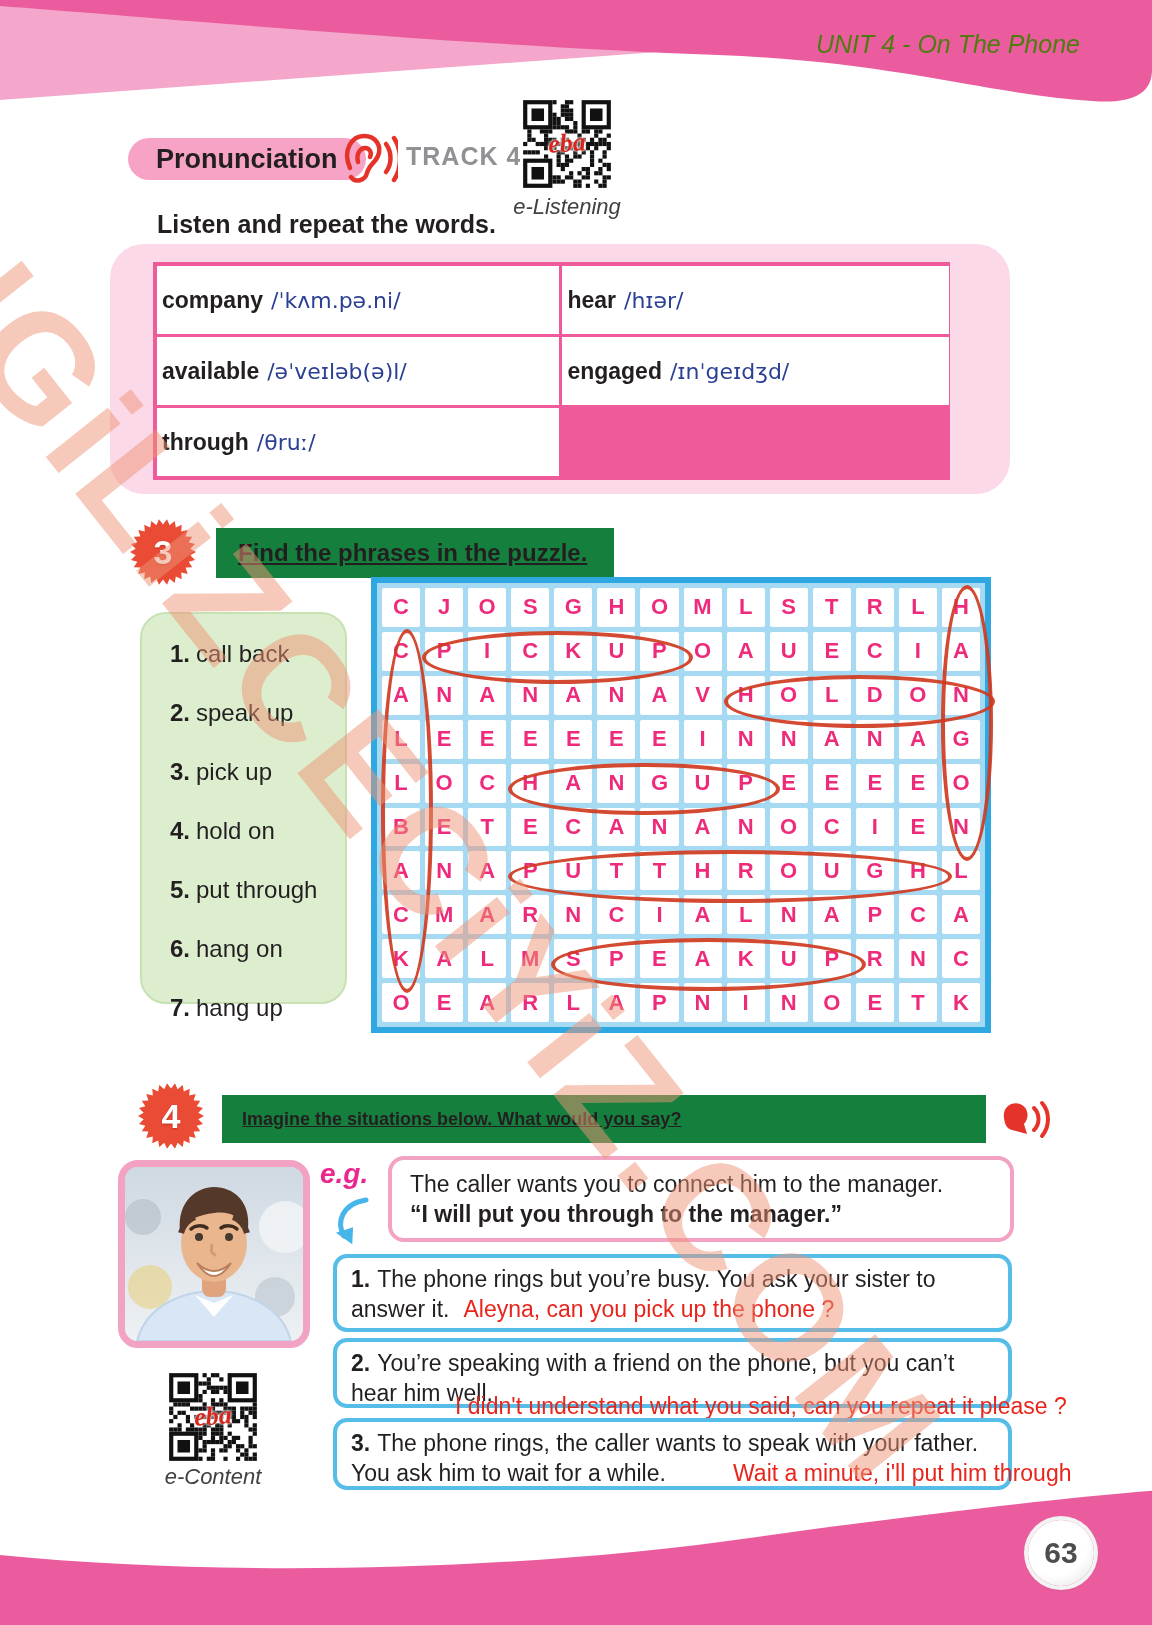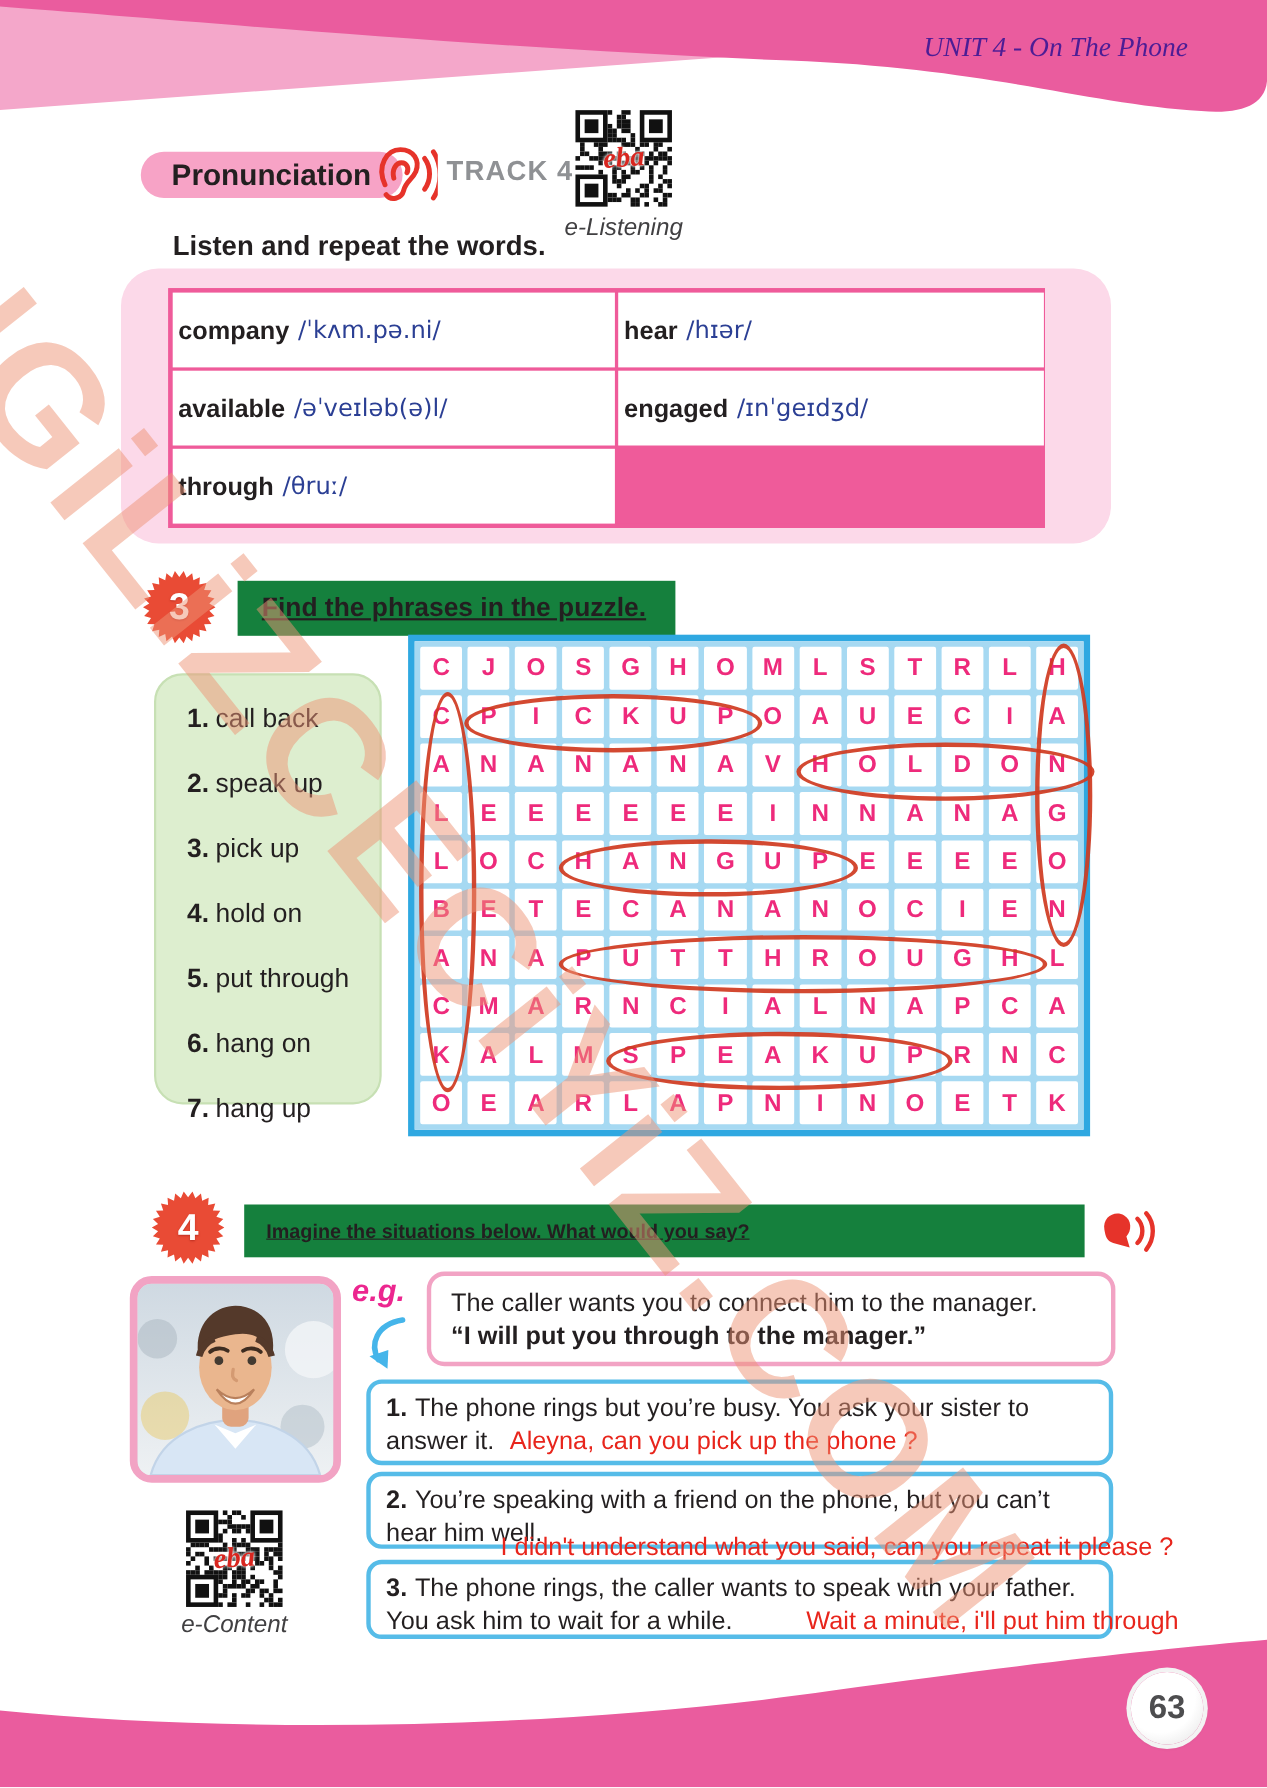--- a/index.html
+++ b/index.html
@@ -3,21 +3,21 @@
 <meta charset="utf-8">
 <style>
   html,body{margin:0;padding:0;background:#fff;}
   *{box-sizing:border-box;}
   .page{position:relative;width:1152px;height:1625px;overflow:hidden;background:#fff;
         font-family:"Liberation Sans","DejaVu Sans",sans-serif;color:#231f20;}
   .abs{position:absolute;}
 
   
   .hdr-svg{left:0;top:0;}
-  .unit-title{right:72px;top:30px;font-style:italic;font-size:25px;color:#4c1d95;font-family:Liberation Serif, serif;}
+  .unit-title{right:72px;top:30px;font-style:italic;font-size:25px;color:#4d7c0f;}
   .ftr-svg{left:0;top:1485px;}
   .page-circle{left:1028px;top:1520px;width:66px;height:66px;border-radius:50%;
      background:radial-gradient(circle at 40% 35%, #ffffff 55%, #e2e2e2 100%);
      box-shadow:0 0 0 4px #f3f3f3, 0 2px 5px rgba(0,0,0,.18);
      display:flex;align-items:center;justify-content:center;font-size:30px;font-weight:bold;color:#4d4d4f;}
 
   
   .pill{left:128px;top:138px;height:42px;line-height:42px;padding:0 28px;border-radius:24px;
         background:#f7a3c6;font-size:27px;font-weight:bold;color:#231f20;}
   .track{left:406px;top:142px;font-size:25px;font-weight:bold;color:#8f9194;letter-spacing:1px;}

